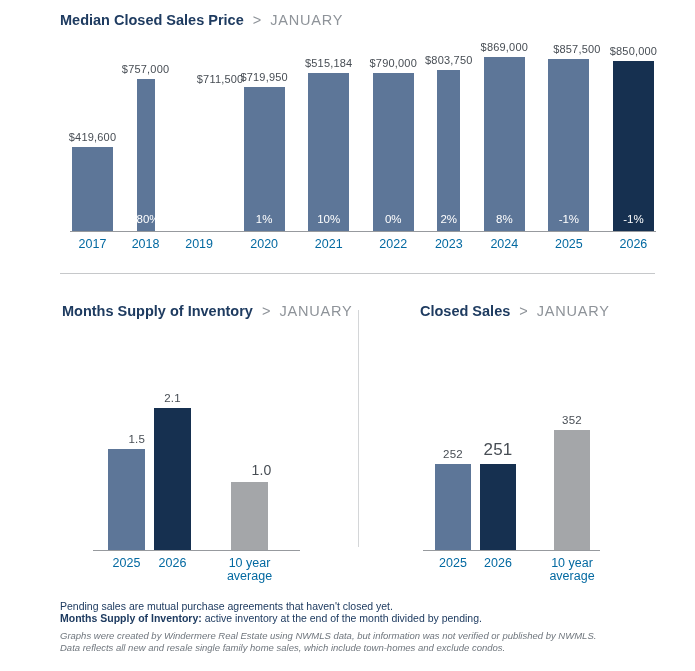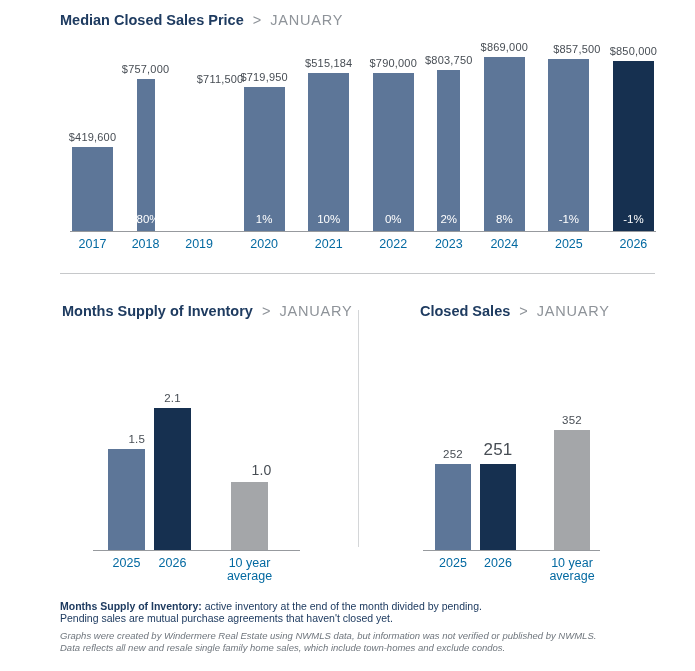--- a/index.html
+++ b/index.html
@@ -174,22 +174,22 @@
         <div class="bar-group" style="width: 36px; margin-left: 38px;">
           <div class="bar-value" style="font-size: 11.5px;">352</div>
           <div class="bar-rect" style="height: 120px; background: rgb(164, 166, 169);"></div>
           <div class="x-label">10 year average</div>
         </div>
       </div>
   </div>
 
   <div class="footer">
     <div class="def-lines">
+      <div>Pending sales are mutual purchase agreements that haven't closed yet.</div>
       <div><b>Months Supply of Inventory:</b><span> active inventory at the end of the month divided by pending.</span></div>
-      <div>Pending sales are mutual purchase agreements that haven't closed yet.</div>
     </div>
     <div class="disclaimer">
       <div>Graphs were created by Windermere Real Estate using NWMLS data, but information was not verified or published by NWMLS.</div>
       <div>Data reflects all new and resale single family home sales, which include town-homes and exclude condos.</div>
     </div>
   </div>
 
 </div>
 
 </body></html>

